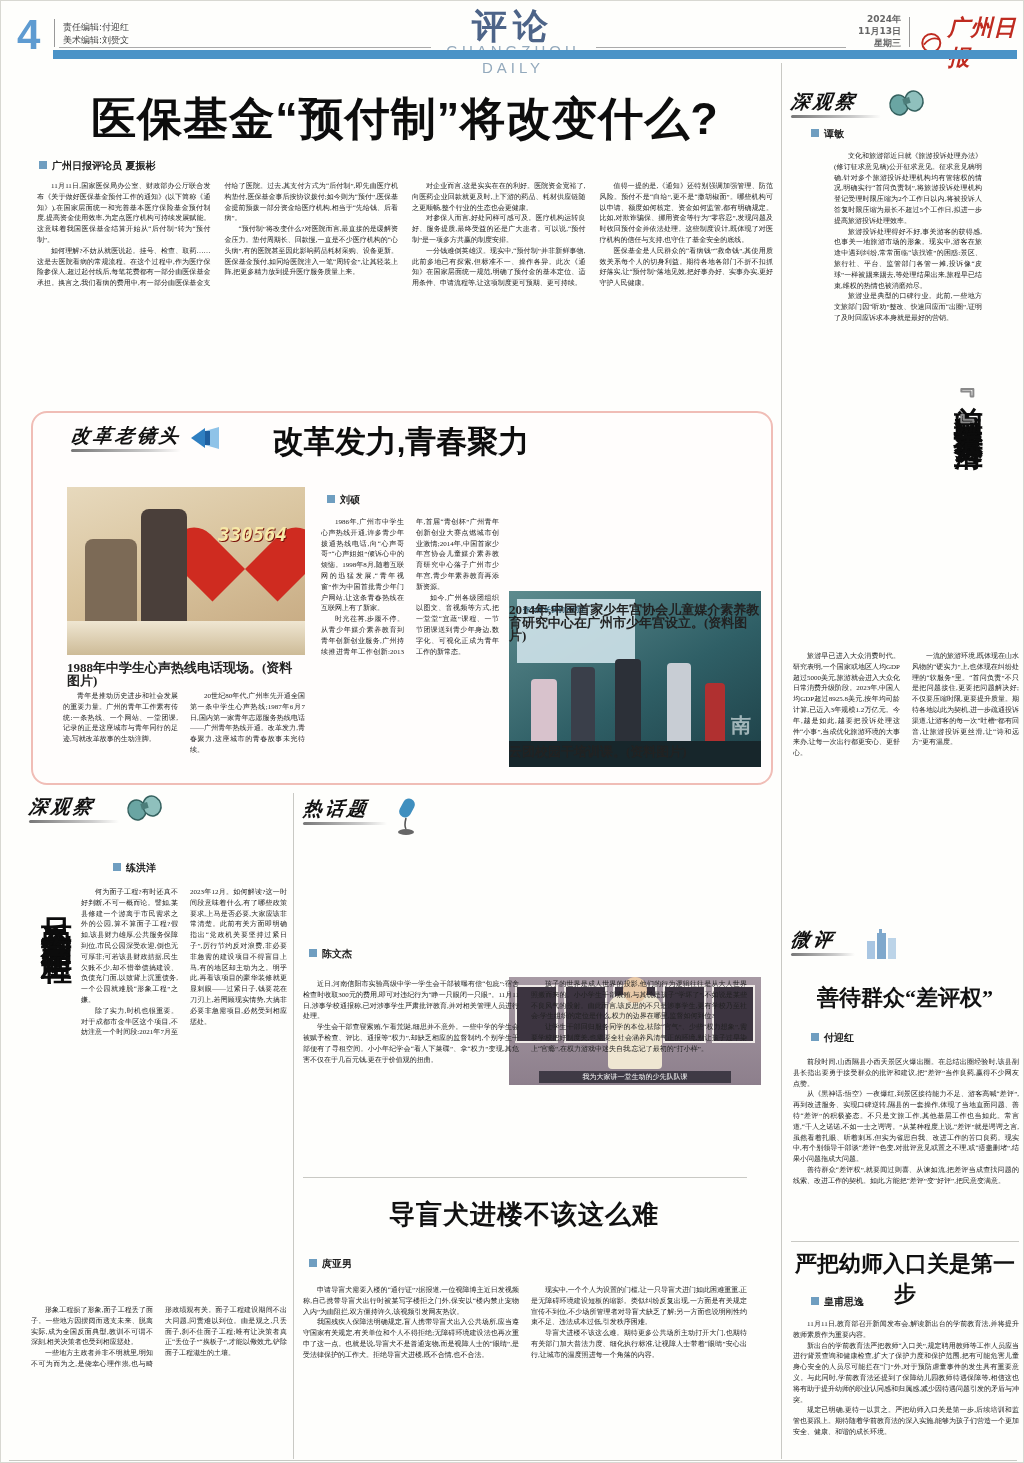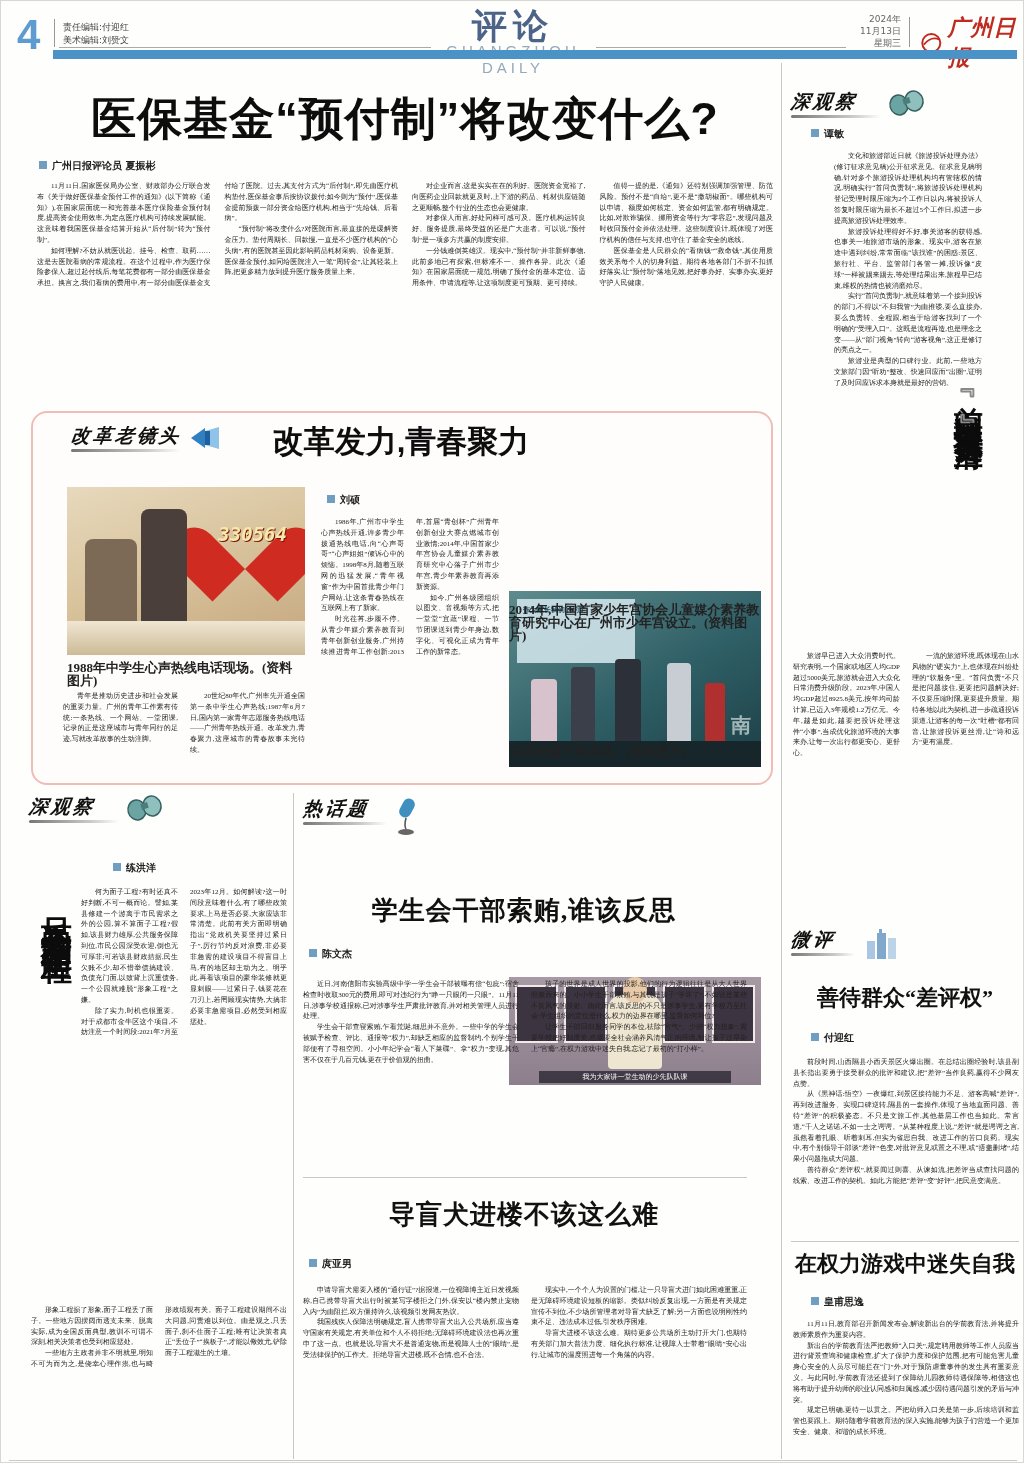--- a/index.html
+++ b/index.html
@@ -89,21 +89,21 @@
   <div class="abs ed-box" style="left:62px; top:20px;">
     <div>责任编辑:付迎红</div>
     <div>美术编辑:刘赞文</div>
   </div>
 
   <div class="abs sec-title" style="left:412px; top:2px; width:200px;">评论</div>
   <div class="abs hline" style="left:58px; top:46px; width:372px;"></div>
   <div class="abs hline" style="left:595px; top:46px; width:250px;"></div>
   <div class="abs sec-en" style="left:412px; top:41px; width:200px;">GUANGZHOU DAILY</div>
 
-  <div class="abs date-box" style="left:800px; top:12px; width:100px;">
+  <div class="abs date-box" style="left:800px; top:12px; width:100px;font-weight:bold;">
     <div>2024年</div>
     <div>11月13日</div>
     <div>星期三</div>
   </div>
   <div class="abs vrule" style="left:908px; top:16px; height:30px;"></div>
   <div class="abs" style="left:918px; top:12px; display:flex; align-items:center; gap:4px;">
     <svg width="30" height="30" viewBox="0 0 30 30">
       <circle cx="15" cy="15" r="11" fill="none" stroke="#bf2b20" stroke-width="2.4"></circle>
       <path d="M6 17 Q15 6 25 11" fill="none" stroke="#bf2b20" stroke-width="2.2"></path>
     </svg>
@@ -222,21 +222,20 @@
       <div class="marker">热话题</div>
       <div class="marker-swoosh" style="width:84px;"></div>
     </div>
     <svg width="26" height="40" viewBox="0 0 26 40">
       <rect x="8" y="2" width="12" height="20" rx="6" fill="#3f8fbf" transform="rotate(28 14 12)"></rect>
       <path d="M13 22 Q11 30 13 33" stroke="#555" stroke-width="1.6" fill="none"></path>
       <ellipse cx="13" cy="36" rx="8" ry="3" fill="#666"></ellipse>
     </svg>
   </div>
 
-  <div class="abs headline-serif center" style="left:300px; top:892px; width:446px; font-size:26px; letter-spacing:1px;">学生会干部索贿,谁该反思</div>
   <div class="abs byline" style="left:308px; top:946px;">
     <span class="sq"></span><span>陈文杰</span>
   </div>
   <div class="abs body-text cols2" style="left:302px; top:978px; width:444px; height:190px;">
       <p>近日,河南信阳市实验高级中学一学生会干部被曝有偿“包庇”:宿舍检查时收取300元的费用,即可对违纪行为“睁一只眼闭一只眼”。11月11日,涉事学校通报称,已对涉事学生严肃批评教育,并对相关管理人员进行处理。</p>
       <p>学生会干部查寝索贿,乍看荒诞,细思并不意外。一些中学的学生会被赋予检查、评比、通报等“权力”,却缺乏相应的监督制约,个别学生干部便有了寻租空间。小小年纪学会“看人下菜碟”、拿“权力”变现,其危害不仅在于几百元钱,更在于价值观的扭曲。</p>
       <p>孩子的世界是成人世界的投影,他们的行为逻辑往往是从大人世界照搬而来的。小小学生干部索贿,与其说是孩子“学坏了”,不如说是某些不良风气的投射。由此而言,该反思的不只是涉事学生,更有学校乃至社会:学生组织的定位是什么,权力的边界在哪里,监督如何到位?</p>
       <p>让学生干部回归服务同学的本位,祛除“官气”、少些“权力想象”,需要学校把好制度关,也需要全社会涵养风清气正的环境,别让孩子过早染上“官瘾”,在权力游戏中迷失自我,忘记了最初的“打小样”。</p>
     </div>
 
@@ -266,21 +265,20 @@
       <rect x="16" y="9" width="7" height="6" fill="#4c7d7a" transform="rotate(-15 19 12)"></rect>
     </svg>
   </div>
   <div class="abs byline" style="left:810px; top:126px;">
     <span class="sq"></span><span>谭敏</span>
   </div>
 
   <div class="abs body-text" style="left:792px; top:150px; width:148px; height:492px;margin-left:41px;">
       <p>文化和旅游部近日就《旅游投诉处理办法》(修订征求意见稿)公开征求意见。征求意见稿明确,针对多个旅游投诉处理机构均有管辖权的情况,明确实行“首问负责制”,将旅游投诉处理机构登记受理时限压缩为2个工作日以内,将被投诉人答复时限压缩为最长不超过5个工作日,拟进一步提高旅游投诉处理效率。</p>
       <p>旅游投诉处理得好不好,事关游客的获得感,也事关一地旅游市场的形象。现实中,游客在旅途中遇到纠纷,常常面临“该找谁”的困惑:景区、旅行社、平台、监管部门各管一摊,投诉像“皮球”一样被踢来踢去,等处理结果出来,旅程早已结束,维权的热情也被消磨殆尽。</p>
-      <p>实行“首问负责制”,就意味着第一个接到投诉的部门,不得以“不归我管”为由推诿,要么直接办,要么负责转、全程跟,相当于给游客找到了一个明确的“受理入口”。这既是流程再造,也是理念之变——从“部门视角”转向“游客视角”,这正是修订的亮点之一。</p>
       <p>旅游业是典型的口碑行业。此前,一些地方文旅部门因“听劝”整改、快速回应而“出圈”,证明了及时回应诉求本身就是最好的营销。</p>
     </div>
 
   <div class="abs vtitle center" style="left:948px; top:150px; height:500px; font-size:29px; font-family:'Liberation Sans',sans-serif; letter-spacing:3px;">
     <span class="vtitle-quote">『</span><span>首问负责</span><span class="vtitle-quote">』</span><span>让旅游投诉更丝滑</span>
   </div>
 
   <div class="abs body-text cols2" style="left:792px; top:650px; width:226px; height:262px;">
       <p>旅游早已进入大众消费时代。研究表明,一个国家或地区人均GDP超过5000美元,旅游就会进入大众化日常消费升级阶段。2023年,中国人均GDP超过8925.8美元,按年均司龄计算,已迈入3年规模1.2万亿元。今年,越是如此,越要把投诉处理这件“小事”,当成优化旅游环境的大事来办,让每一次出行都更安心、更舒心。</p>
       <p>一流的旅游环境,既体现在山水风物的“硬实力”上,也体现在纠纷处理的“软服务”里。“首问负责”不只是把问题接住,更要把问题解决好;不仅要压缩时限,更要提升质量。期待各地以此为契机,进一步疏通投诉渠道,让游客的每一次“吐槽”都有回音,让旅游投诉更丝滑,让“诗和远方”更有温度。</p>
@@ -304,21 +302,21 @@
     <span class="sq"></span><span>付迎红</span>
   </div>
   <div class="abs body-text" style="left:792px; top:1056px; width:226px; height:176px;">
       <p>前段时间,山西隰县小西天景区火爆出圈。在总结出圈经验时,该县副县长指出要勇于接受群众的批评和建议,把“差评”当作良药,赢得不少网友点赞。</p>
       <p>从《黑神话:悟空》一夜爆红,到景区接待能力不足、游客高喊“差评”,再到改进服务、实现口碑逆转,隰县的一套操作,体现了当地直面问题、善待“差评”的积极姿态。不只是文旅工作,其他基层工作也当如此。常言道,“千人之诺诺,不如一士之谔谔。”从某种程度上说,“差评”就是谔谔之言,虽然看着扎眼、听着刺耳,但实为省思自我、改进工作的苦口良药。现实中,有个别领导干部谈“差评”色变,对批评意见或置之不理,或“捂盖删堵”,结果小问题拖成大问题。</p>
       <p>善待群众“差评权”,就要闻过则喜、从谏如流,把差评当成查找问题的线索、改进工作的契机。如此,方能把“差评”变“好评”,把民意变满意。</p>
     </div>
 
   <div class="abs thin" style="left:790px; top:1240px; width:228px; height:1px;"></div>
 
-  <div class="abs headline-serif center" style="left:788px; top:1248px; width:232px; font-size:22px;">在权力游戏中迷失自我</div>
+  <div class="abs headline-serif center" style="left:788px; top:1248px; width:232px; font-size:22px;">严把幼师入口关是第一步</div>
   <div class="abs byline" style="left:810px; top:1294px;">
     <span class="sq"></span><span>皇甫思逸</span>
   </div>
   <div class="abs body-text" style="left:792px; top:1318px; width:226px; height:140px;">
       <p>11月11日,教育部召开新闻发布会,解读新出台的学前教育法,并将提升教师素质作为重要内容。</p>
       <p>新出台的学前教育法严把教师“入口关”,规定聘用教师等工作人员应当进行背景查询和健康检查,扩大了保护力度和保护范围,把有可能危害儿童身心安全的人员尽可能拦在“门”外,对于预防虐童事件的发生具有重要意义。与此同时,学前教育法还提到了保障幼儿园教师待遇保障等,相信这也将有助于提升幼师的职业认同感和归属感,减少因待遇问题引发的矛盾与冲突。</p>
       <p>规定已明确,更待一以贯之。严把幼师入口关是第一步,后续培训和监管也要跟上。期待随着学前教育法的深入实施,能够为孩子们营造一个更加安全、健康、和谐的成长环境。</p>
     </div>
 
   <div class="abs thin" style="left:8px; top:1459px; width:1008px; height:1px;"></div>

